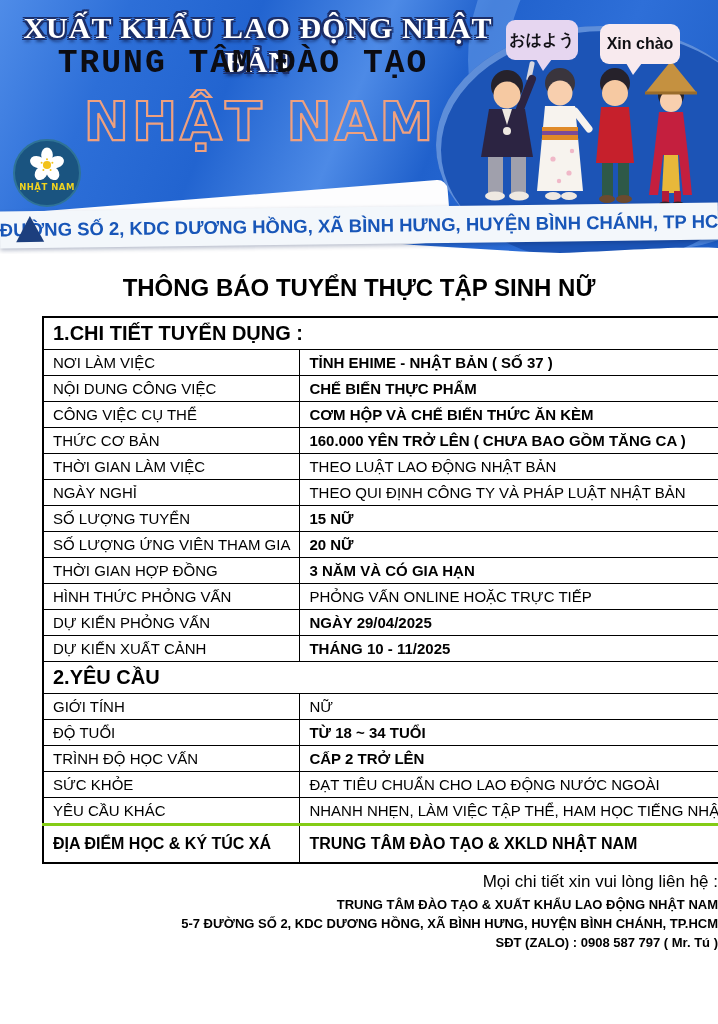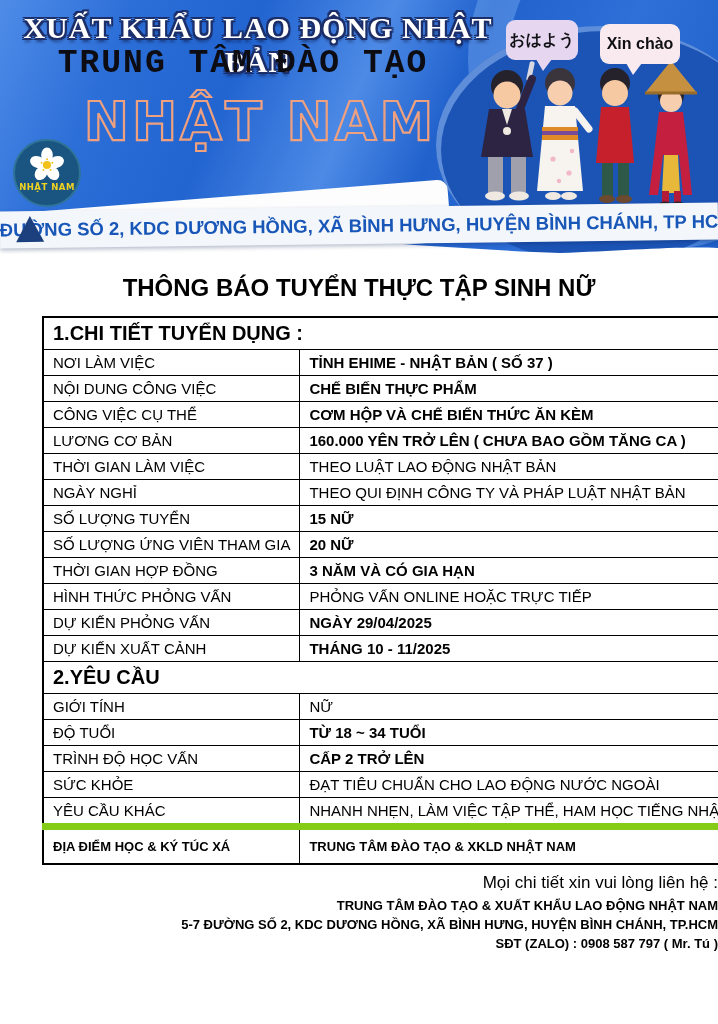--- a/index.html
+++ b/index.html
@@ -51,21 +51,21 @@
 
   
   .main-title { margin:18px 28px 0; text-align:center; font-weight:700; font-size:24px; color:#000; line-height:1.32; }
 
   .table-wrap { width:634px; margin:12px auto 0; }
   table.recruitment { width:100%; border-collapse:collapse; border:2px solid #000; }
   table.recruitment td { border:1px solid #000; padding:4px 9px; font-size:15px; color:#000; white-space:nowrap; }
   td.label-cell { width:250px; }
   td.value-cell.bold { font-weight:700; }
   tr.section-row td { font-size:20px; font-weight:700; padding:4px 9px; }
-  tr.final-row td { font-weight:700; font-size:13px; padding:9px; border-top:7px solid #84cc16; }
+  tr.final-row td { font-weight:700; font-size:16px; padding:9px; border-top:3px solid #84cc16; }
 
   .footer { text-align:right; margin-top:8px; color:#000; }
   .footer-intro { font-size:17px; margin:4px 0 5px; }
   .footer-bold { font-size:13px; font-weight:700; margin:4px 0; white-space:nowrap; }
 </style>
 </head>
 <body>
 
 <div class="poster">
 
@@ -200,21 +200,21 @@
           </tr>
           <tr>
             <td class="label-cell">NỘI DUNG CÔNG VIỆC</td>
             <td class="value-cell bold">CHẾ BIẾN THỰC PHẨM</td>
           </tr>
           <tr>
             <td class="label-cell">CÔNG VIỆC CỤ THỂ</td>
             <td class="value-cell bold">CƠM HỘP VÀ CHẾ BIẾN THỨC ĂN KÈM</td>
           </tr>
           <tr>
-            <td class="label-cell">LƯƠNG CƠ BẢN</td>
+            <td class="label-cell">THỨC CƠ BẢN</td>
             <td class="value-cell bold">160.000 YÊN TRỞ LÊN ( CHƯA BAO GỒM TĂNG CA )</td>
           </tr>
           <tr>
             <td class="label-cell">THỜI GIAN LÀM VIỆC</td>
             <td class="value-cell">THEO LUẬT LAO ĐỘNG NHẬT BẢN</td>
           </tr>
           <tr>
             <td class="label-cell">NGÀY NGHỈ</td>
             <td class="value-cell">THEO QUI ĐỊNH CÔNG TY VÀ PHÁP LUẬT NHẬT BẢN</td>
           </tr>

